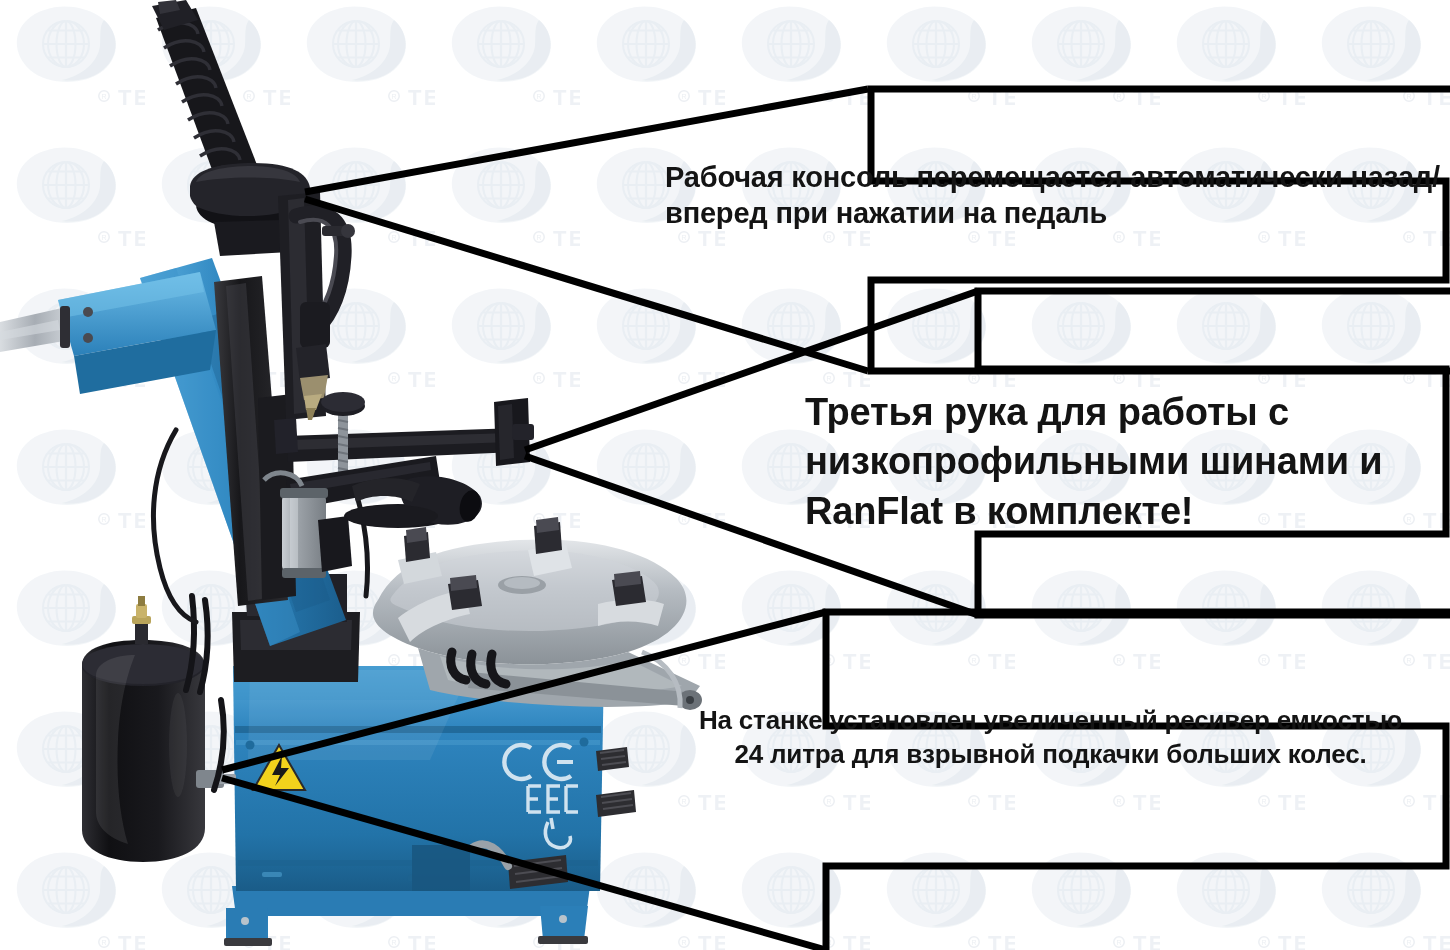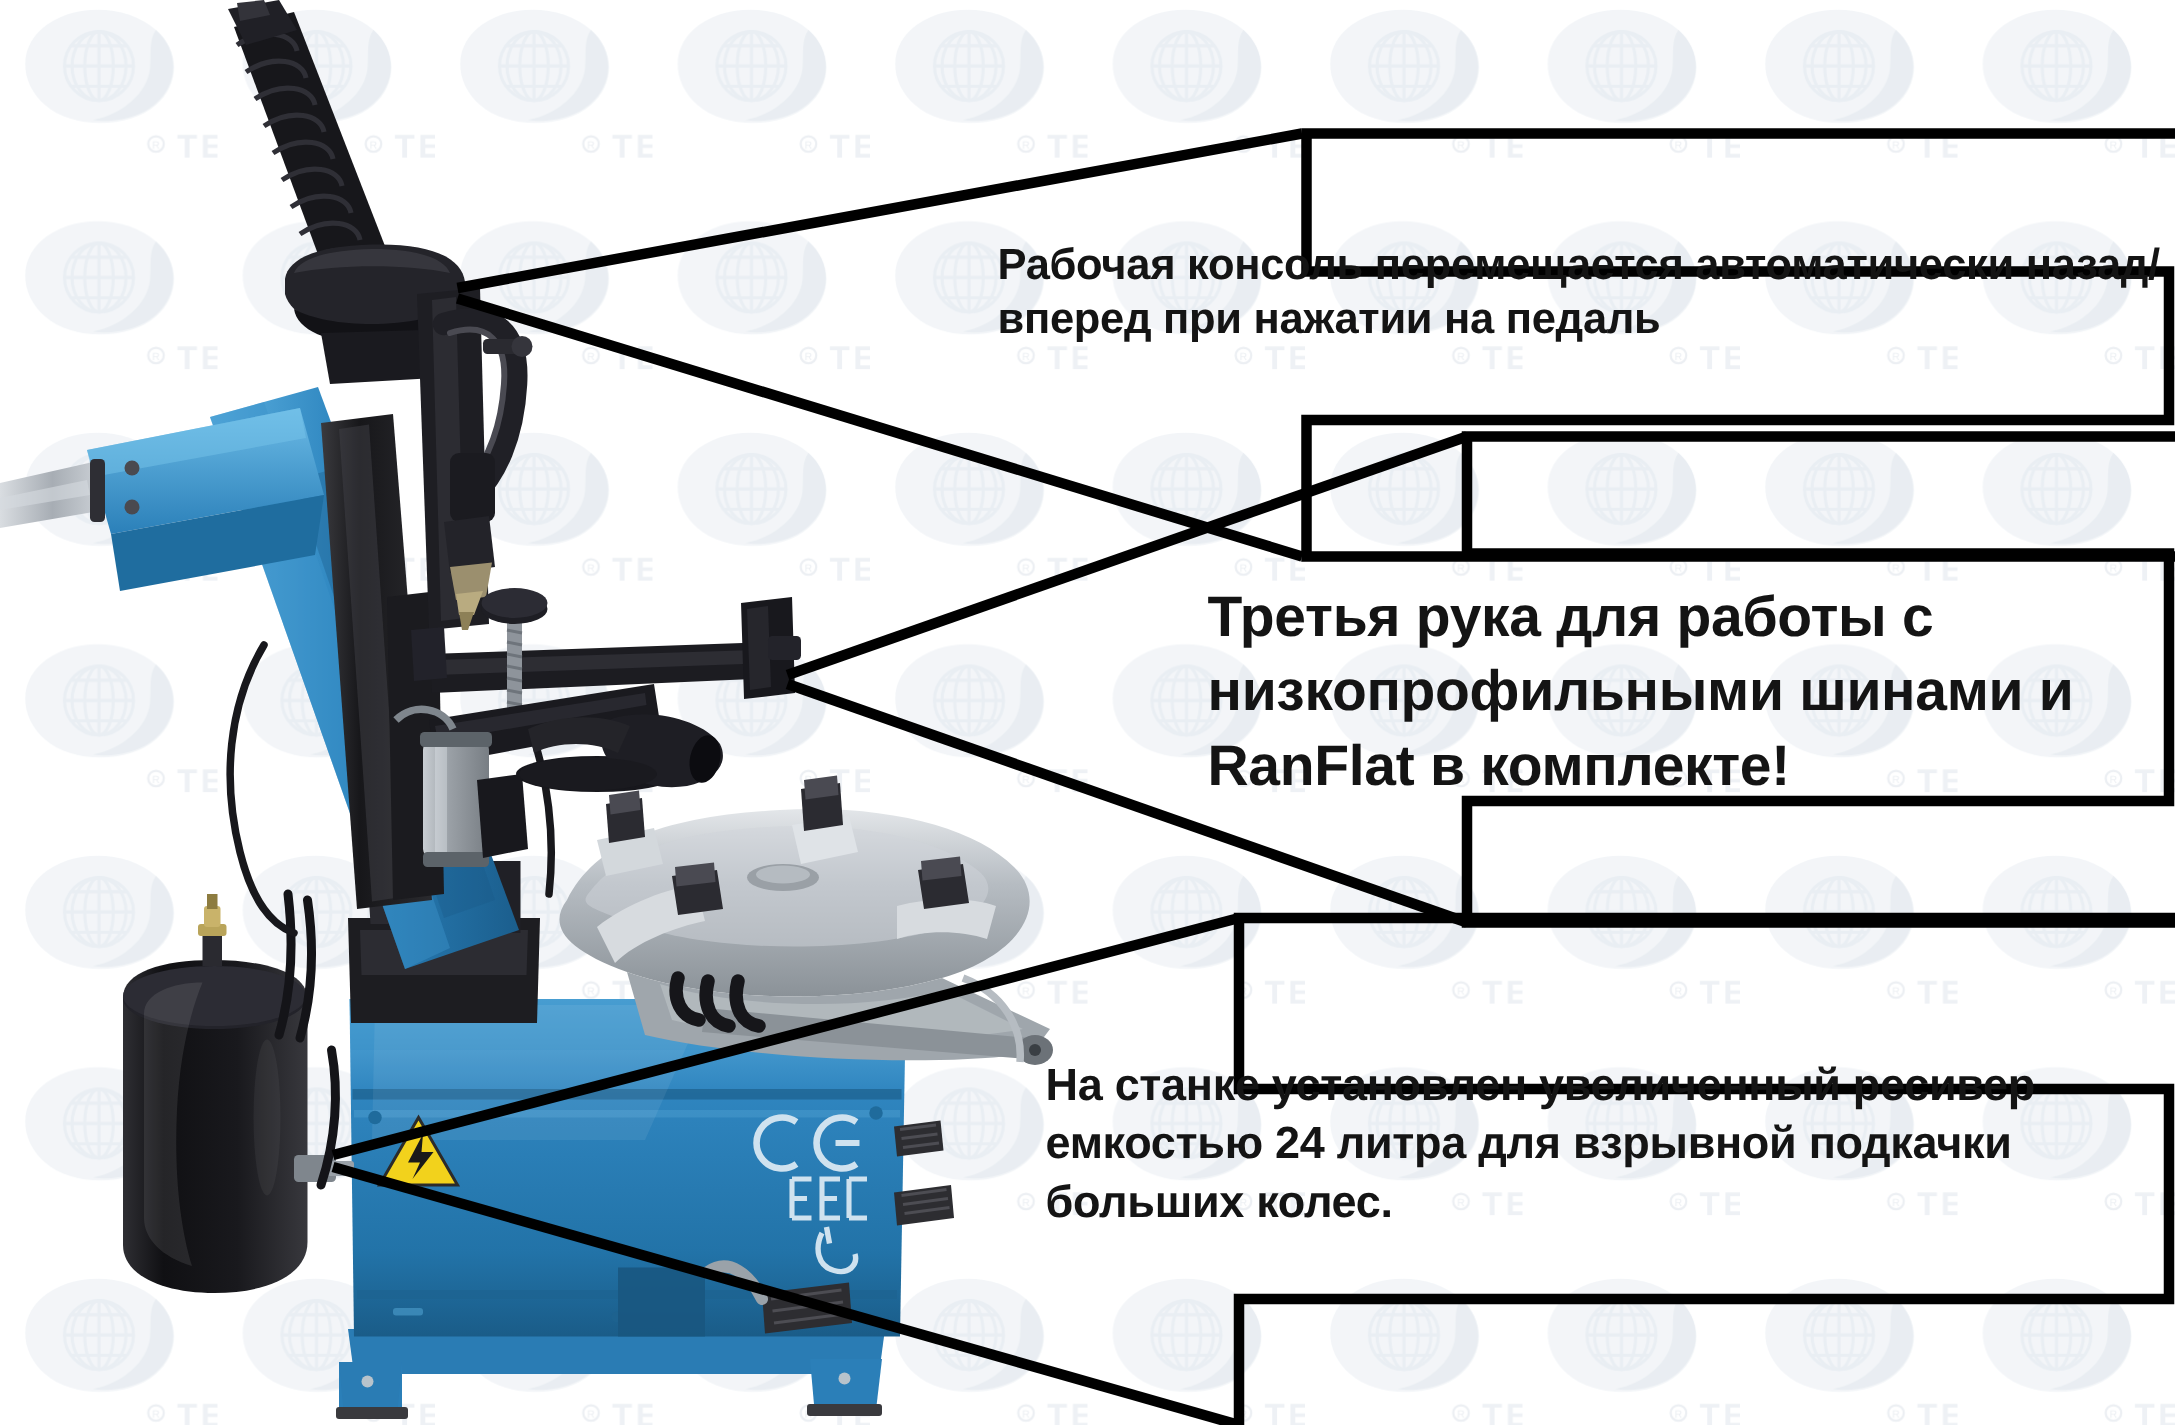--- a/index.html
+++ b/index.html
@@ -55,23 +55,24 @@
   #callout-text-1{
     left:665px; top:160px; width:775px;
     font-size:29px;
   }
   #callout-text-2{
     left:805px; top:388px; width:635px;
     font-size:38px;
     line-height:1.30;
   }
   #callout-text-3{
-    left:697px; top:704px; width:735px;
-    font-size:30px;
+    left:683px; top:704px; width:735px;
+    font-size:26px;
     line-height:1.30;
+    text-align:center;
   }
 </style>
 </head>
 <body>
 
 <div id="stage" style="background: rgb(255, 255, 255);">
 
   <div id="watermark">
     <svg viewBox="0 0 1450 950" xmlns="http://www.w3.org/2000/svg" preserveAspectRatio="none">
       <defs>

